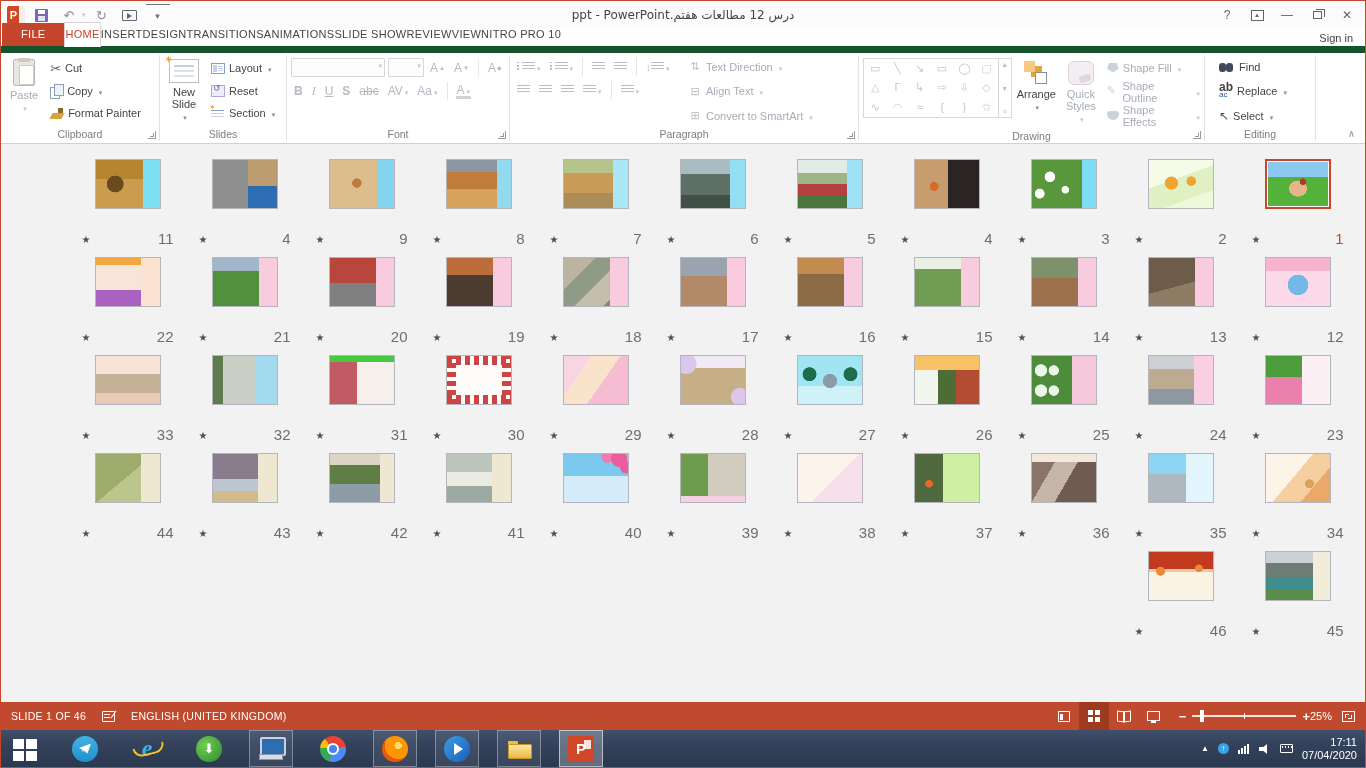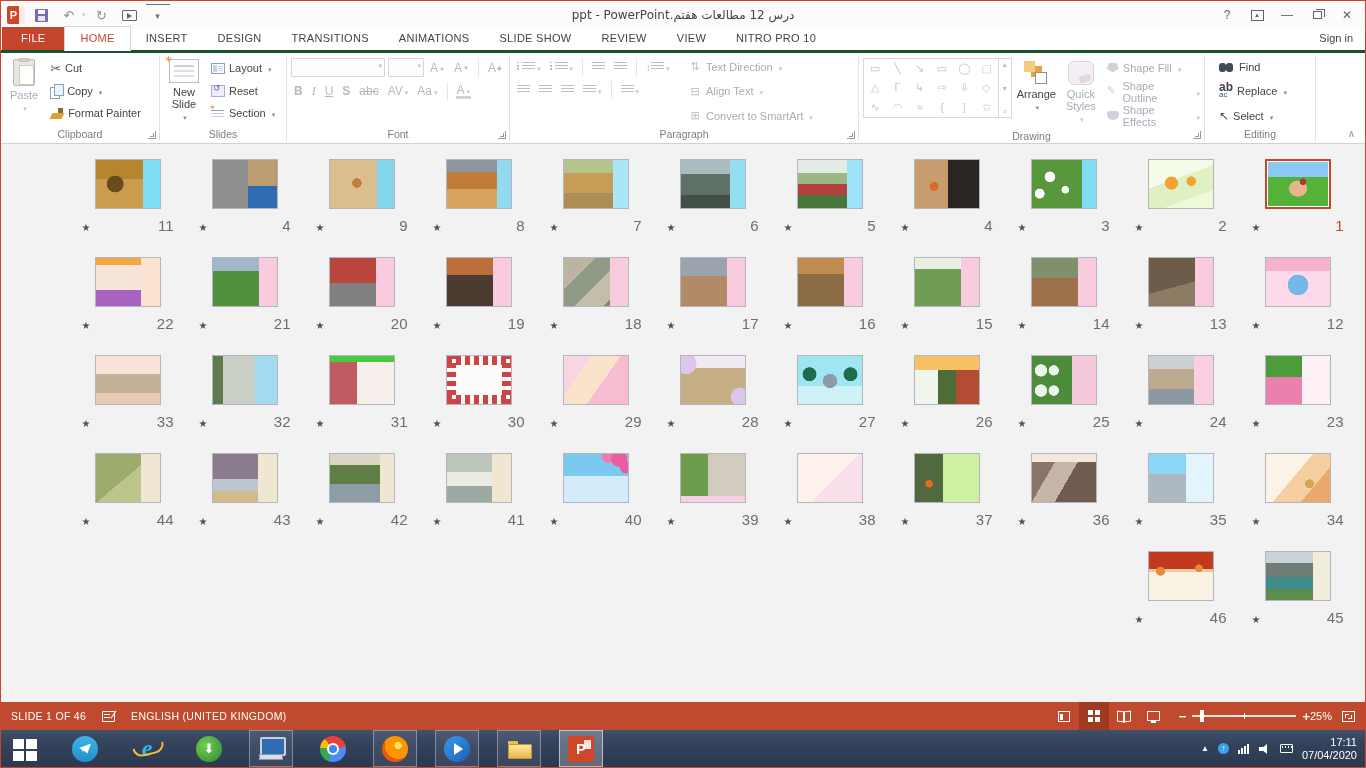--- a/index.html
+++ b/index.html
@@ -22,22 +22,22 @@
 .qat-more{font-size:9px;color:#6b7280;border-top:1px solid #6b7280;line-height:8px;padding-top:1px}
 .title{position:absolute;left:0;right:0;text-align:center;font-size:12px;color:#444;direction:rtl;font-family:"DejaVu Sans",sans-serif;pointer-events:none}
 .winctl{margin-left:auto;display:flex;align-items:center;gap:2px;padding-right:4px}
 .wbtn{width:28px;height:22px;display:flex;align-items:center;justify-content:center;color:#5f6570;font-size:12px}
 .ic-ribopt{width:13px;height:11px;border:1px solid #5f6570;position:relative;font-size:7px;display:flex;align-items:center;justify-content:center}
 .ic-ribopt::before{content:"▴";color:#5f6570}
 .ic-restore{width:9px;height:8px;border:1px solid #5f6570;position:relative;background:#fbfbfb}
 .ic-restore::before{content:"";position:absolute;left:2px;top:-3px;width:8px;height:7px;border:1px solid #5f6570;border-bottom:none;border-left:none}
 
 
-.tabrow{height:24px;background:#fff;display:flex;align-items:flex-end;border-bottom:3px solid #14532d;flex:0 0 auto;position:relative}
-.rtab{padding:0 15px;font-size:11px;letter-spacing:.3px;color:#444;line-height:23px;cursor:pointer}
+.tabrow{height:24px;background:#fff;display:flex;align-items:flex-end;border-bottom:7px solid #14532d;flex:0 0 auto;position:relative}
+.rtab{padding:0 0;font-size:11px;letter-spacing:.3px;color:#444;line-height:23px;cursor:pointer}
 .rtab.file{background:#c4452c;color:#fff;padding:0 19px;margin-left:1px}
 .rtab.active{background:#fff;color:#c4452c;border:1px solid #d5d5d5;border-bottom:1px solid #fff;margin-bottom:-1px}
 .signin{position:absolute;right:12px;top:3px;font-size:11px;color:#444}
 
 
 .ribbon{height:91px;background:#fff;display:flex;flex:0 0 auto;position:relative;border-bottom:1px solid #d2d2d2}
 .rgroup{display:flex;flex-direction:column;flex:0 0 auto}
 .gsep{width:1px;background:#e2e2e2;margin:2px 0}
 .gbody{flex:1;display:flex;padding:3px 4px 0 4px}
 .glabel{height:16px;text-align:center;color:#7d7d7d;font-size:10.5px;position:relative;line-height:14px}
@@ -115,21 +115,21 @@
 .ic-replace b{color:#444;display:block;font-size:12px}
 .ic-select::before{content:"↖";color:#4a5560;font-size:12px}
 .collapse-ribbon{position:absolute;right:10px;bottom:4px;color:#8a8f98;font-size:10px}
 
 
 .sorter{flex:1;background:#f2f2f2;overflow:hidden}
 .grid{display:grid;grid-template-columns:repeat(11,117px);grid-auto-rows:98px;direction:rtl;padding:15px 9px 0 0}
 .cell{display:flex;flex-direction:column;direction:ltr}
 .thumb{width:66px;height:50px;border:1px solid #b5b5c0;background:#fff;margin:0 auto;flex:0 0 auto}
 .thumb.selected{border:2px solid #c8472b;box-shadow:inset 0 0 0 1px #fff}
-.foot{width:92px;margin:8px auto 0;display:flex;justify-content:space-between;align-items:flex-start;direction:ltr}
+.foot{width:92px;margin:20px auto 0;display:flex;justify-content:space-between;align-items:center;direction:ltr}
 .star-icon::before{content:"★";font-size:10px;color:#4f4f4f}
 .num{font-size:15px;color:#6e6e6e}
 .num.selected{color:#c8472b}
 
 
 .statusbar{height:28px;background:#c04a2e;display:flex;align-items:center;color:#fff;flex:0 0 auto;position:relative}
 .sb-left{display:flex;align-items:center;gap:16px;padding-left:10px;font-size:10.5px;letter-spacing:.3px}
 .ic-notes{width:13px;height:11px;border:1px solid #fff;position:relative;border-radius:1px}
 .ic-notes::before{content:"";position:absolute;left:1px;top:2px;width:6px;height:1px;background:#fff;box-shadow:0 3px 0 #fff}
 .ic-notes::after{content:"";position:absolute;right:0px;top:-2px;width:1px;height:9px;background:#fff;transform:rotate(35deg)}

